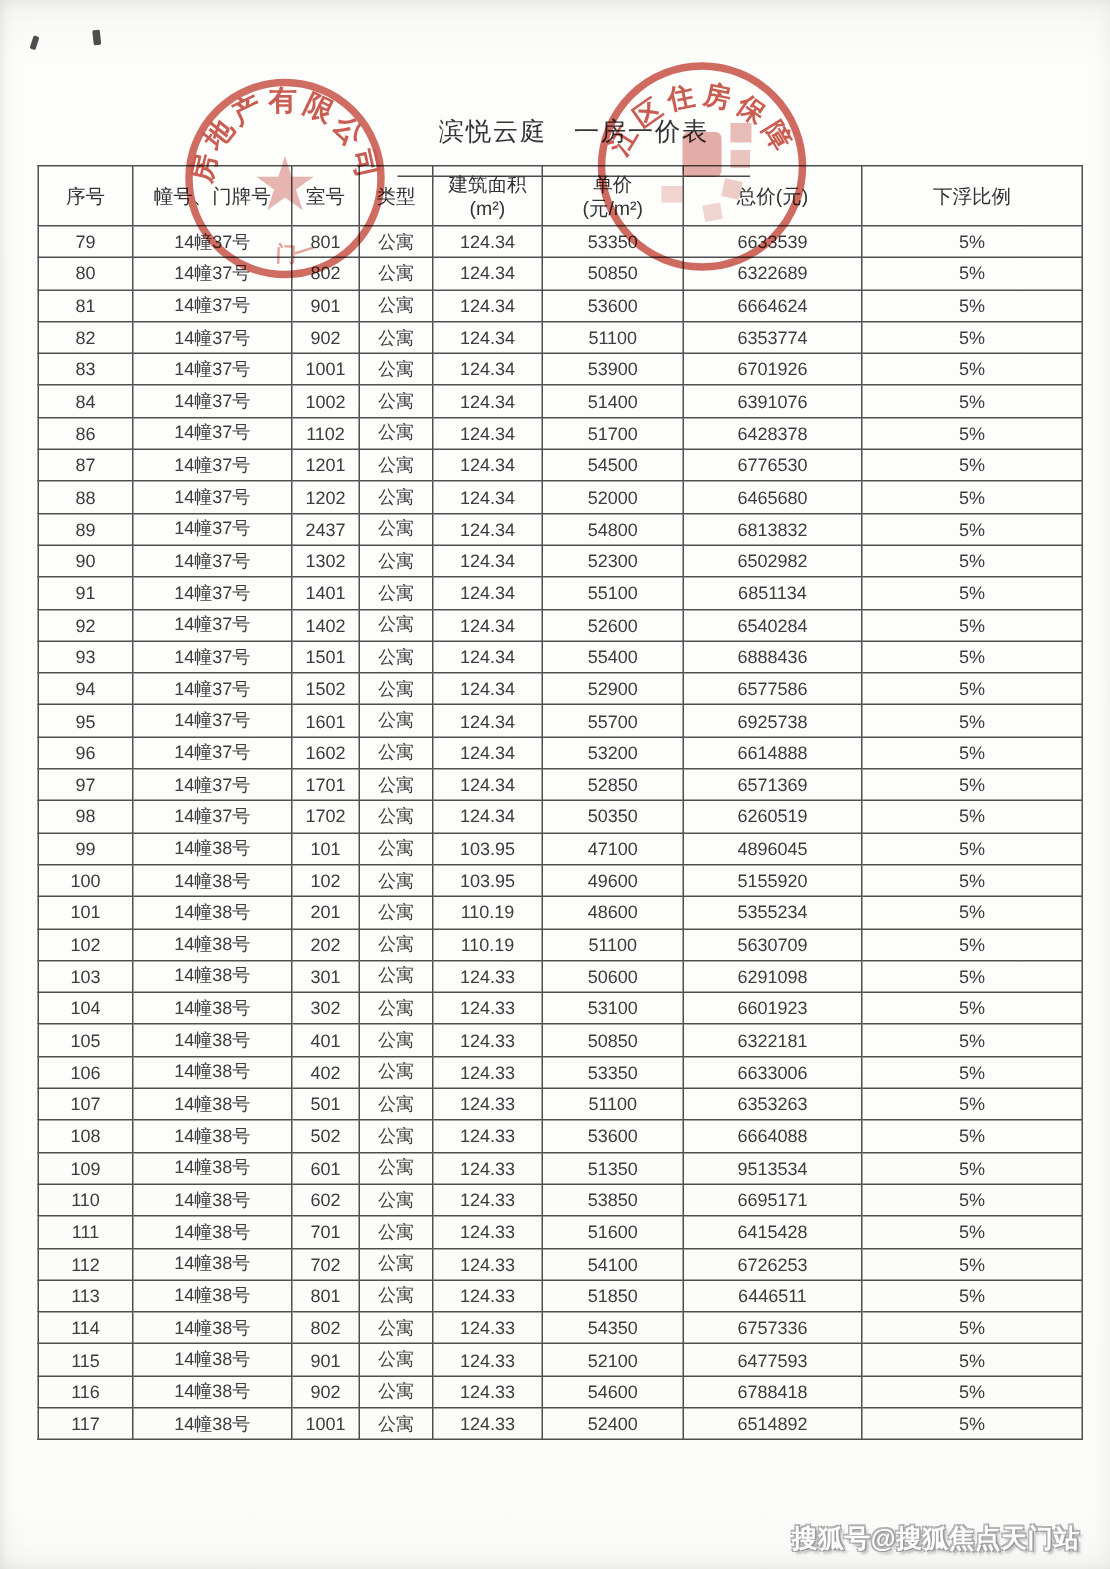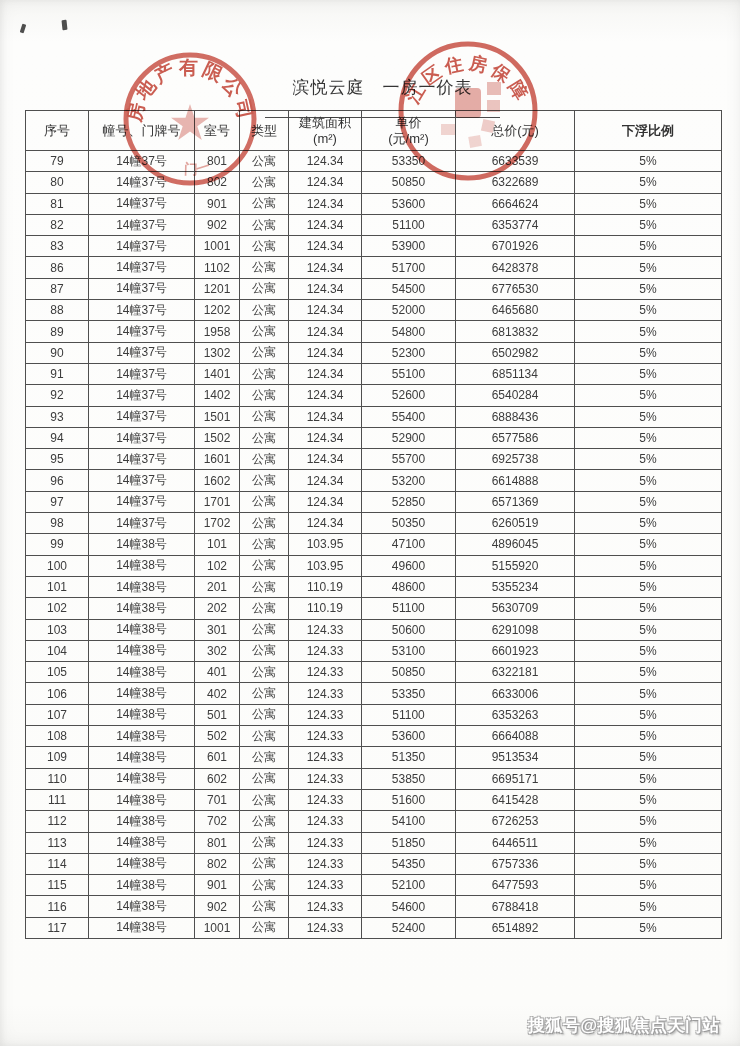--- a/index.html
+++ b/index.html
@@ -65,21 +65,21 @@
   <table class="price">
     <thead>
         <tr>
           <th style="width: 62px;">序号</th>
           <th style="width: 105px;">幢号、门牌号</th>
           <th style="width: 44px;">室号</th>
           <th style="width: 48px;">类型</th>
           <th style="width: 72px;">建筑面积<br>(m²)</th>
           <th style="width: 93px;">单价<br>(元/m²)</th>
           <th style="width: 118px;">总价(元)</th>
-          <th style="width: 146px; font-weight: bold;">下浮比例</th>
+          <th style="width: 146px;">下浮比例</th>
         </tr>
       </thead>
     <tbody>
         <tr>
           <td>79</td>
           <td>14幢37号</td>
           <td>801</td>
           <td>公寓</td>
           <td>124.34</td>
           <td>53350</td>
@@ -120,20 +120,30 @@
           <td>83</td>
           <td>14幢37号</td>
           <td>1001</td>
           <td>公寓</td>
           <td>124.34</td>
           <td>53900</td>
           <td>6701926</td>
           <td>5%</td>
         </tr>
         <tr>
+          <td>84</td>
+          <td>14幢37号</td>
+          <td>1002</td>
+          <td>公寓</td>
+          <td>124.34</td>
+          <td>51400</td>
+          <td>6391076</td>
+          <td>5%</td>
+        </tr>
+        <tr>
           <td>86</td>
           <td>14幢37号</td>
           <td>1102</td>
           <td>公寓</td>
           <td>124.34</td>
           <td>51700</td>
           <td>6428378</td>
           <td>5%</td>
         </tr>
         <tr>
@@ -152,21 +162,21 @@
           <td>1202</td>
           <td>公寓</td>
           <td>124.34</td>
           <td>52000</td>
           <td>6465680</td>
           <td>5%</td>
         </tr>
         <tr>
           <td>89</td>
           <td>14幢37号</td>
-          <td>1958</td>
+          <td>2437</td>
           <td>公寓</td>
           <td>124.34</td>
           <td>54800</td>
           <td>6813832</td>
           <td>5%</td>
         </tr>
         <tr>
           <td>90</td>
           <td>14幢37号</td>
           <td>1302</td>

